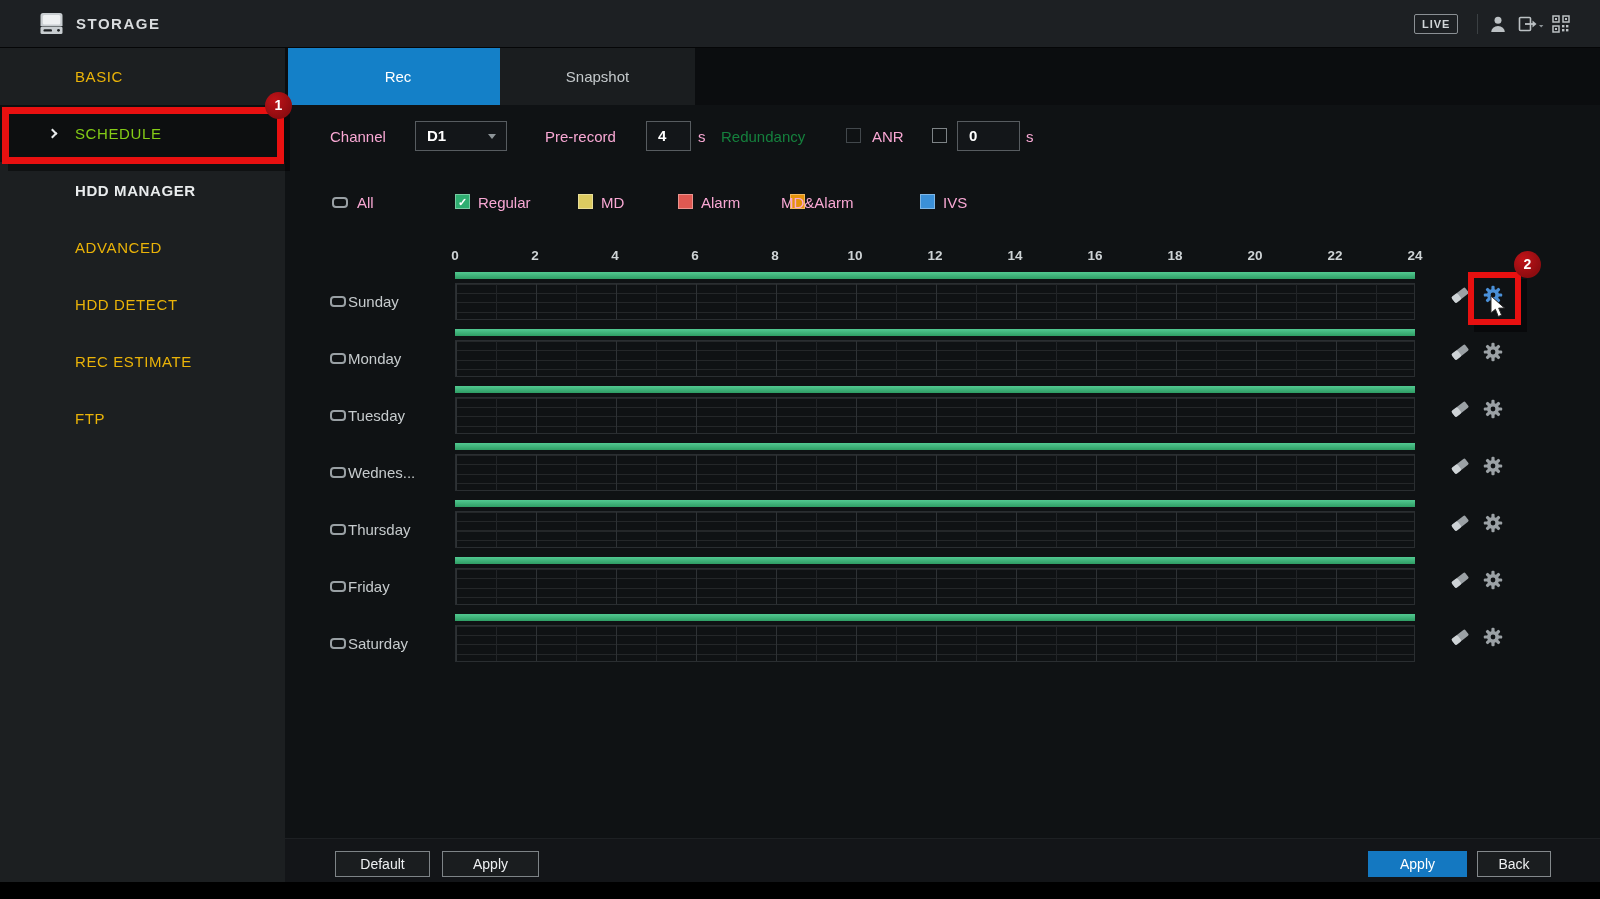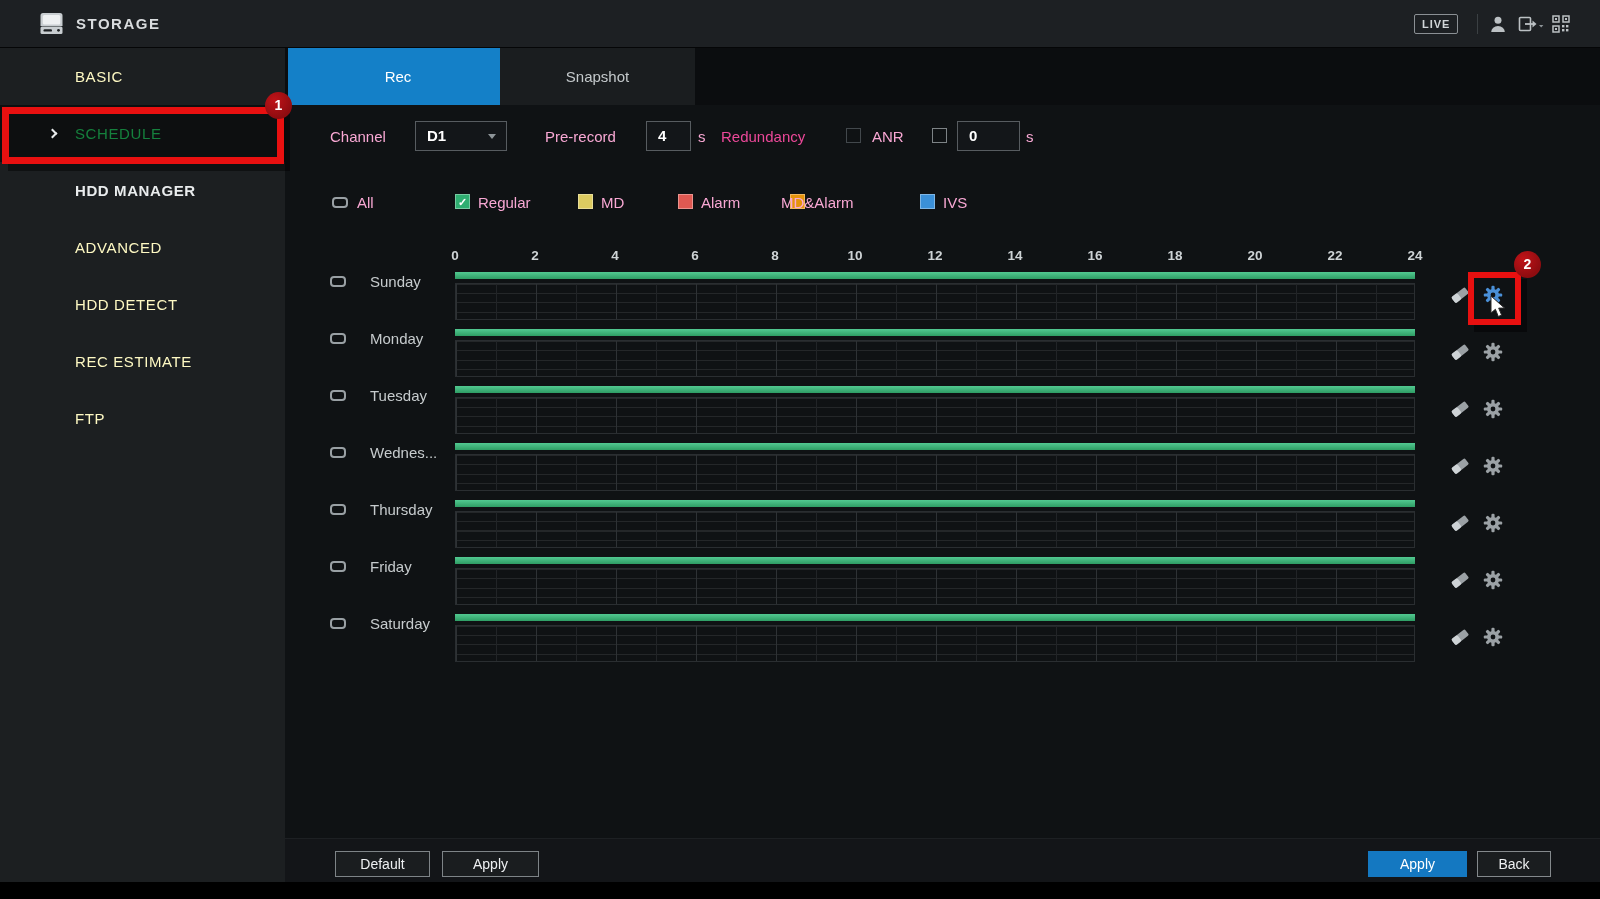--- a/index.html
+++ b/index.html
@@ -13,48 +13,48 @@
   .disk-icon { position:absolute; left:38px; top:11px; width:27px; height:26px; }
   .live-btn { position:absolute; left:1414px; top:14px; height:20px; padding:0 7px; border:1px solid #8b9094; border-radius:2px; color:#d2d6d8; font-size:11px; font-weight:700; letter-spacing:1px; line-height:18px; }
   .top-divider { position:absolute; left:1477px; top:14px; width:1px; height:20px; background:#3b4043; }
   .top-icon { position:absolute; top:15px; width:20px; height:18px; }
   .icon-user { left:1488px; }
   .icon-logout { left:1518px; width:26px; }
   .icon-qr { left:1552px; width:18px; }
 
   
   .sidebar { position:absolute; left:0; top:48px; width:285px; height:834px; background:#1c1f21; }
-  .side-item { position:relative; height:57px; line-height:57px; padding-left:75px; color:#fef9c3; font-size:15px; letter-spacing:.6px; cursor:pointer; }
-  .side-item.selected { background:#0d0f10; color:#15803d; }
+  .side-item { position:relative; height:57px; line-height:57px; padding-left:75px; color:#eab308; font-size:15px; letter-spacing:.6px; cursor:pointer; }
+  .side-item.selected { background:#0d0f10; color:#84cc16; }
   .side-item.bright { color:#e9eced; font-weight:600; }
   .side-chevron { position:absolute; left:49px; top:25px; width:7px; height:7px; border-top:2px solid #e8ebec; border-right:2px solid #e8ebec; transform:rotate(45deg); }
 
   
   .tabstrip { position:absolute; left:285px; top:48px; width:1315px; height:57px; background:#0b0d0f; }
   .tab { position:absolute; top:48px; height:57px; line-height:57px; text-align:center; font-size:15px; cursor:pointer; }
   .tab-rec { left:288px; width:220px; background:#1480c8; color:#fff; }
   .tab-snapshot { left:500px; width:195px; background:#1a1d1f; color:#c4c9cb; }
 
   
   .lbl { position:absolute; color:#f9a8d4; font-size:15px; height:22px; line-height:22px; }
-  .lbl.disabled { color:#ec4899; }
+  .lbl.disabled { color:#15803d; }
   .field { position:absolute; top:121px; height:30px; border:1px solid #575c60; background:#131619; color:#fff; font-size:15px; font-weight:700; line-height:28px; padding-left:11px; }
   .dropdown { left:415px; width:92px; cursor:pointer; }
   .dd-caret { position:absolute; right:10px; top:12px; width:0; height:0; border-left:4px solid transparent; border-right:4px solid transparent; border-top:5px solid #8d9498; }
   .checkbox { position:absolute; top:128px; width:15px; height:15px; border:1px solid #7d8386; background:transparent; }
   .checkbox.dim { border-color:#42484c; }
 
   
   .pillbox { position:absolute; width:16px; height:11px; border:2px solid #99a0a4; border-radius:4px; }
   .swatch { position:absolute; top:194px; width:15px; height:15px; border:1px solid rgba(255,255,255,.35); font-size:11px; color:#fff; text-align:center; line-height:14px; font-weight:700; }
 
   
   .hour-label { position:absolute; top:248px; transform:translateX(-50%); color:#ced3d5; font-size:13.5px; font-weight:700; }
   .day-row { position:absolute; left:0; width:1600px; height:57px; }
-  .day-label { position:absolute; left:330px; top:3px; display:flex; align-items:center; gap:24px; }
+  .day-label { position:absolute; left:330px; top:23px; display:flex; align-items:center; gap:2px; }
   .day-label .pillbox { position:static; flex:0 0 auto; }
   .day-label span.txt { color:#c6cbcd; font-size:15px; }
   .day-block { position:absolute; left:455px; top:2px; width:960px; height:48px; cursor:pointer; }
   .bar { position:relative; height:7px; }
   .bar-seg { position:absolute; top:0; bottom:0; background:linear-gradient(180deg,#52c991 0%,#2e9d64 100%); }
   .grid { position:absolute; left:0; top:11px; width:960px; height:37px; border:1px solid #2a2e31;
     background:
       repeating-linear-gradient(to right, #2e3235 0 1px, transparent 1px 80px),
       repeating-linear-gradient(to right, #212427 0 1px, transparent 1px 40px),
       repeating-linear-gradient(to bottom, #242729 0 1px, transparent 1px 9.25px);

